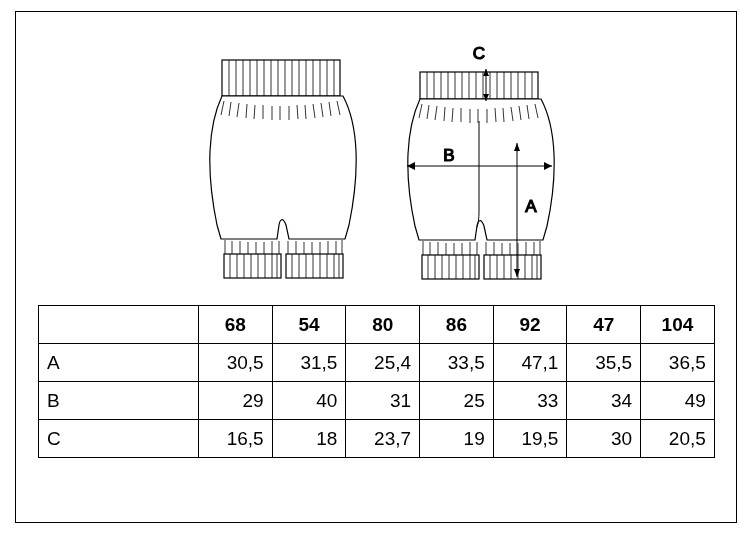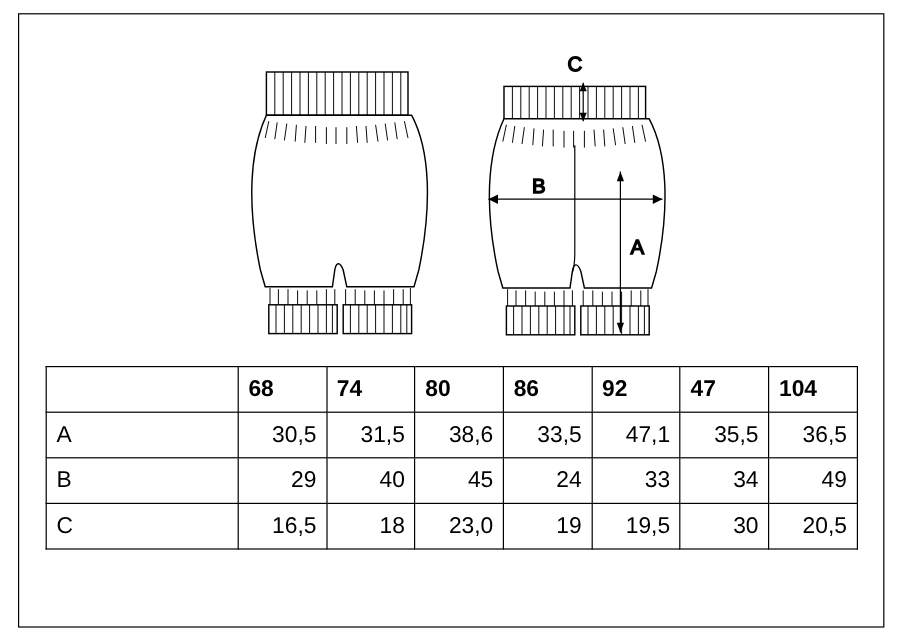--- a/index.html
+++ b/index.html
@@ -53,21 +53,21 @@
   table.size-table td {
     border: 1px solid #000;
     height: 38px;
     padding: 0 8px;
     box-sizing: border-box;
     font-weight: normal;
     vertical-align: middle;
   }
   table.size-table thead th {
     font-weight: bold;
-    text-align: left;
+    text-align: center;
   }
   table.size-table thead th.corner {
     border-left: 1px solid #000;
   }
   table.size-table tbody td.row-label {
     text-align: left;
   }
   table.size-table tbody td.value {
     text-align: right;
     margin-left: 39px;
@@ -311,54 +311,54 @@
           <col class="data-col">
           <col class="data-col">
         <col class="data-col">
           <col class="data-col">
           <col class="data-col">
       </colgroup>
       <thead>
         <tr>
           <th class="corner"></th>
           <th>68</th>
-          <th>74</th>
+          <th>54</th>
           <th>80</th>
           <th>86</th>
           <th>92</th>
           <th>47</th>
           <th>104</th>
         </tr>
       </thead>
       <tbody>
         <tr>
           <td class="row-label">A</td>
           <td class="value">30,5</td>
           <td class="value">31,5</td>
-          <td class="value">38,6</td>
+          <td class="value">25,4</td>
           <td class="value">33,5</td>
           <td class="value">47,1</td>
           <td class="value">35,5</td>
           <td class="value">36,5</td>
         </tr>
         <tr>
           <td class="row-label">B</td>
           <td class="value">29</td>
           <td class="value">40</td>
-          <td class="value">45</td>
-          <td class="value">24</td>
+          <td class="value">31</td>
+          <td class="value">25</td>
           <td class="value">33</td>
           <td class="value">34</td>
           <td class="value">49</td>
         </tr>
         <tr>
           <td class="row-label">C</td>
           <td class="value">16,5</td>
           <td class="value">18</td>
-          <td class="value">23,0</td>
+          <td class="value">23,7</td>
           <td class="value">19</td>
           <td class="value">19,5</td>
           <td class="value">30</td>
           <td class="value">20,5</td>
         </tr>
       </tbody>
     </table>
   </div>
 
 </div>

